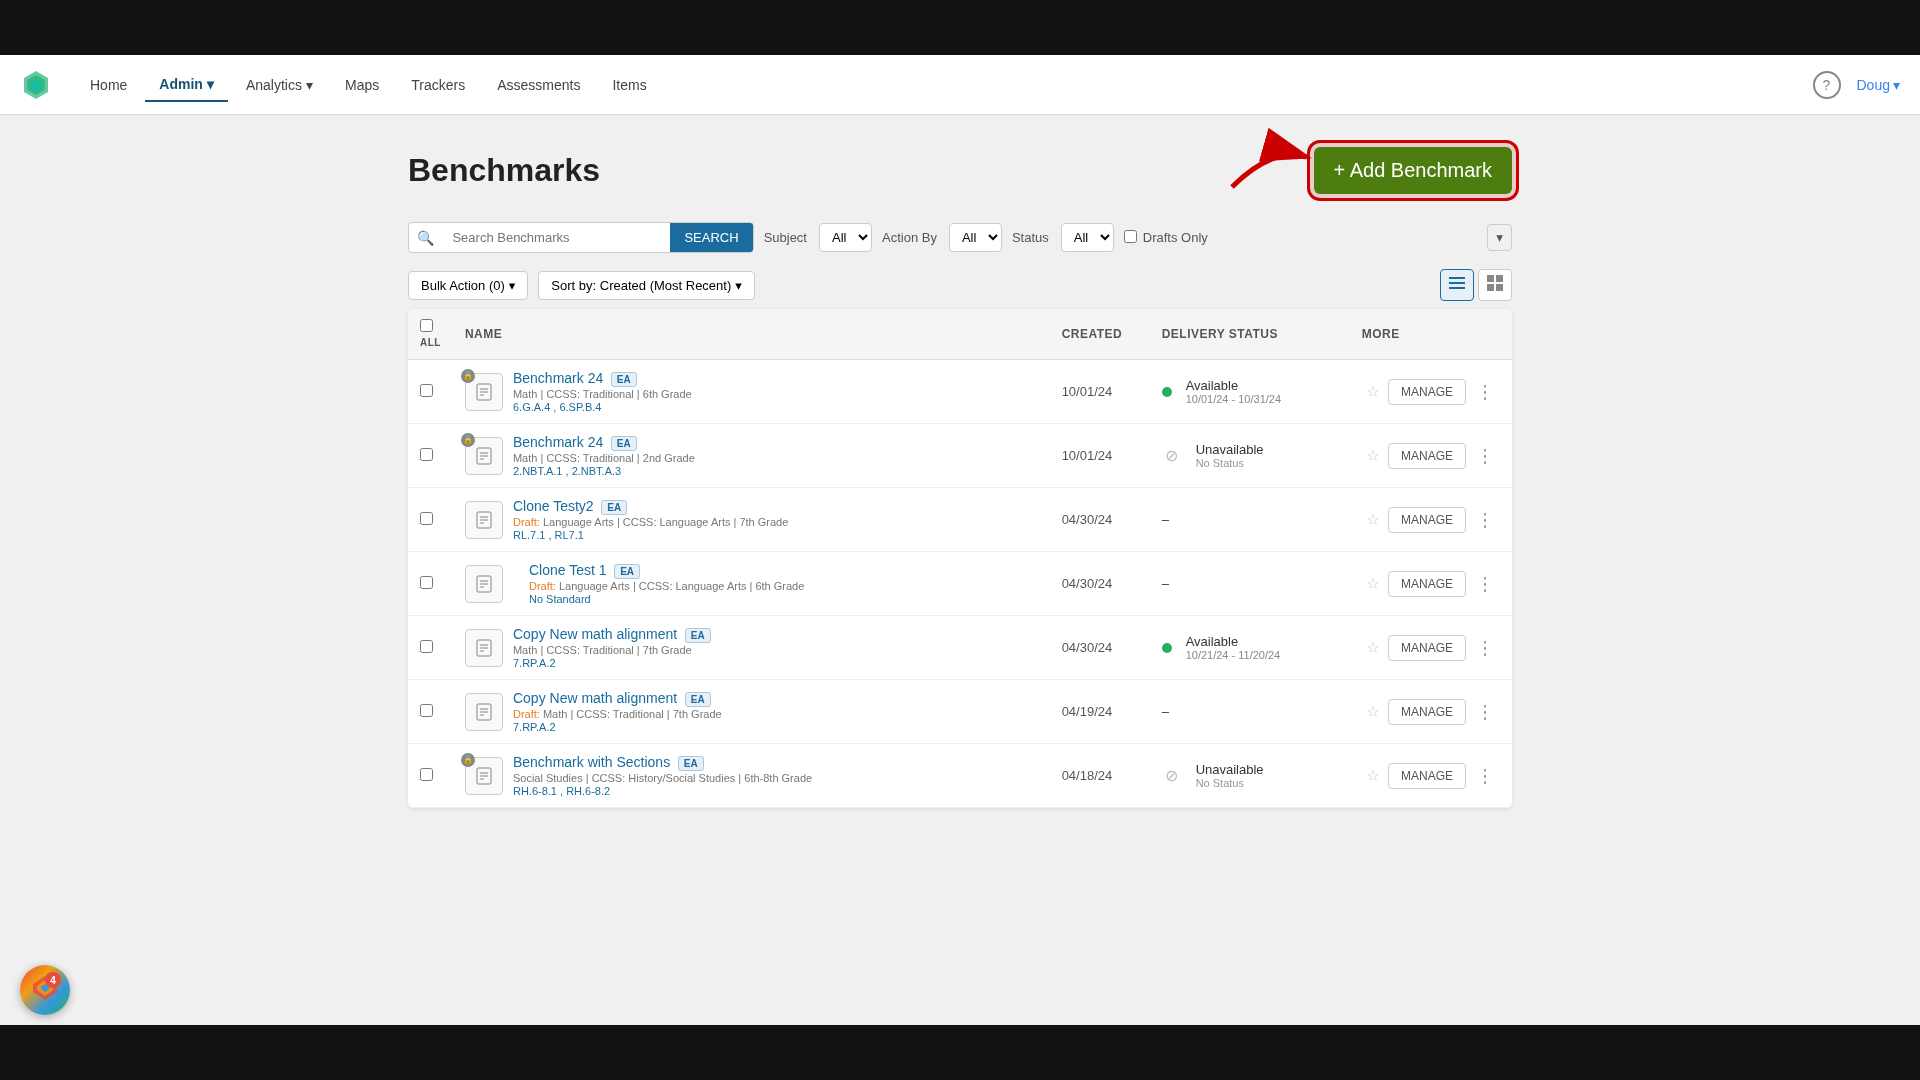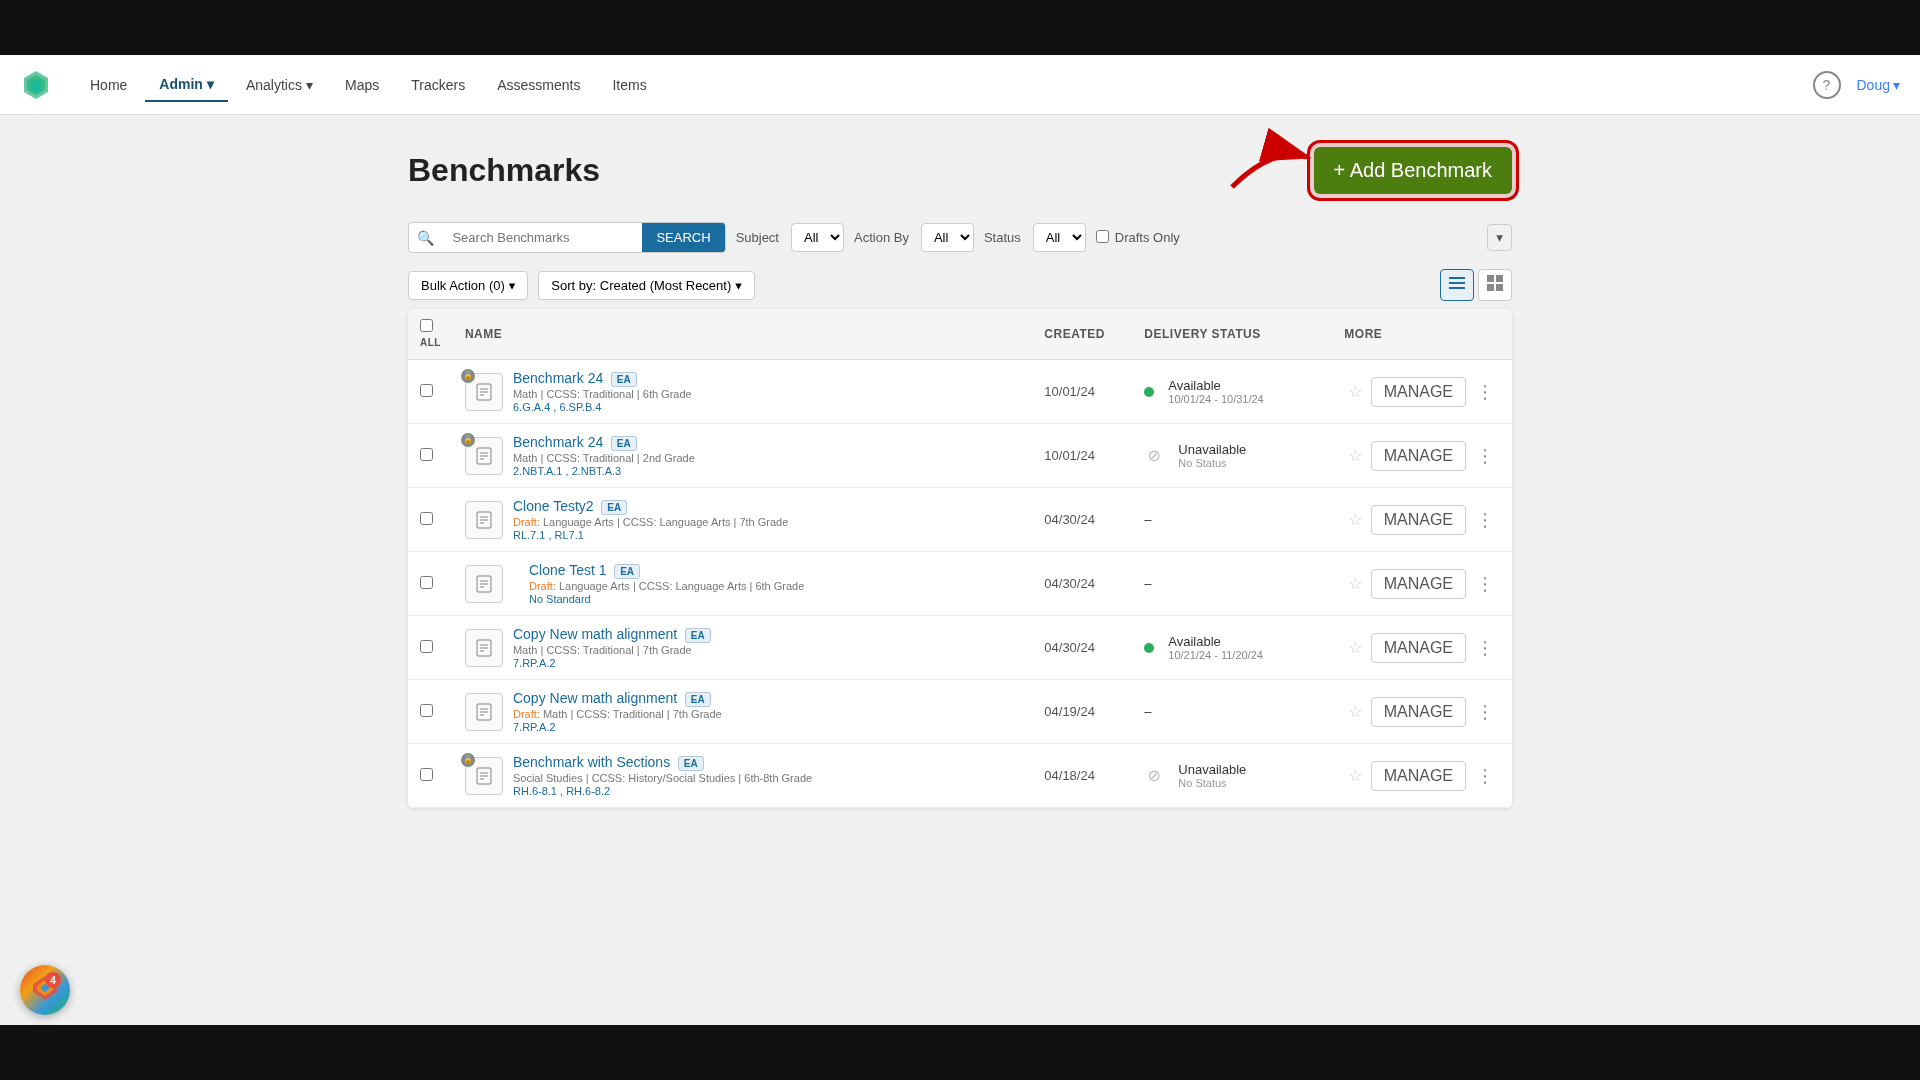--- a/index.html
+++ b/index.html
@@ -140,20 +140,21 @@
       background: #fff;
     }
     .search-btn {
       background: #1a6b9e;
       color: white;
       border: none;
       padding: 7px 14px;
       font-size: 13px;
       cursor: pointer;
       font-weight: 500;
+      margin-left: 28px;
     }
 
     .filter-group {
       display: flex;
       align-items: center;
       gap: 12px;
       font-size: 13px;
       color: #555;
     }
     .filter-select {
@@ -349,21 +350,21 @@
     .status-date {
       font-size: 11px;
       color: #888;
     }
 
     .manage-btn {
       background: none;
       border: 1px solid #ccc;
       border-radius: 4px;
       padding: 5px 12px;
-      font-size: 16px;
+      font-size: 12px;
       cursor: pointer;
       color: #555;
       font-weight: 500;
     }
 
     .more-dots-btn {
       background: none;
       border: none;
       cursor: pointer;
       color: #888;

